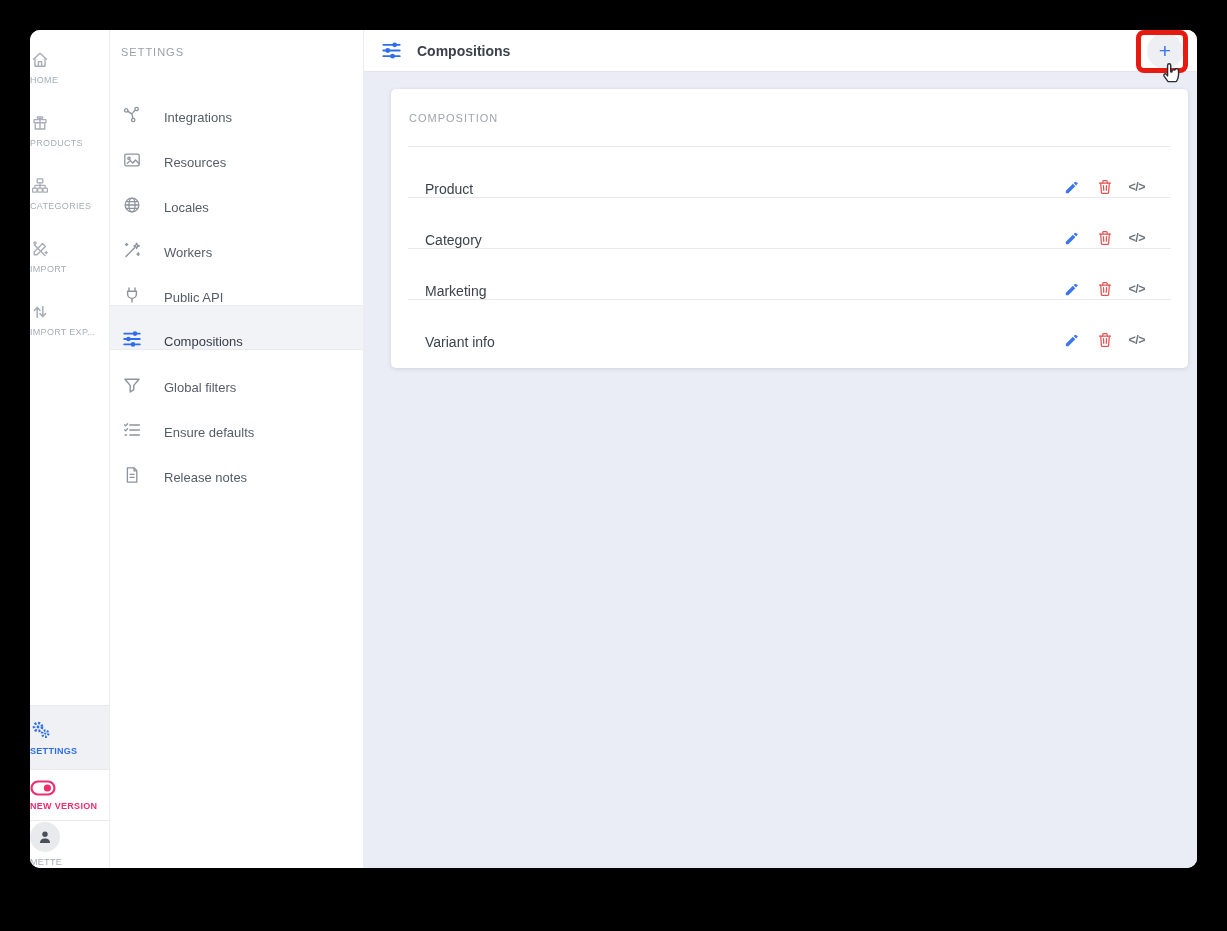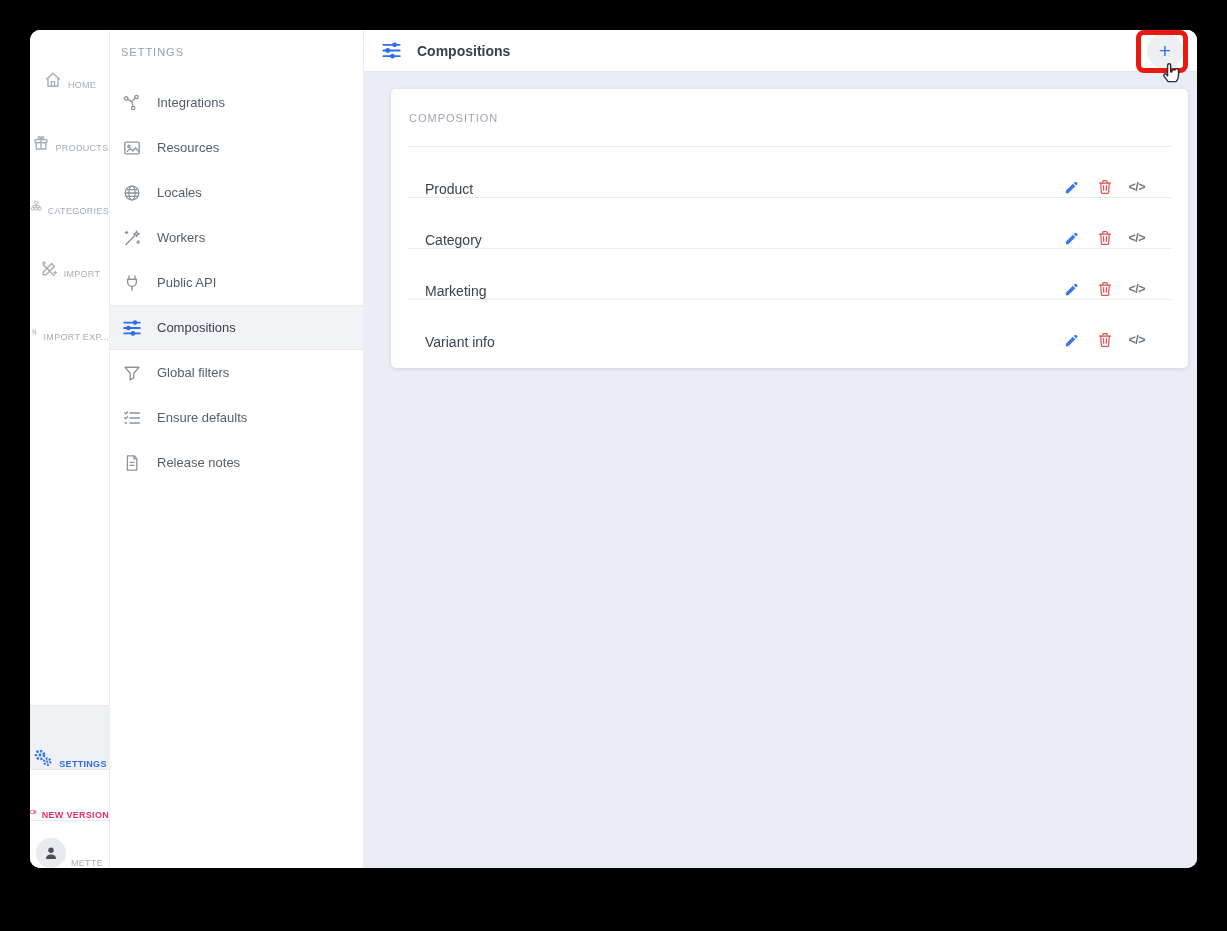--- a/index.html
+++ b/index.html
@@ -6,43 +6,43 @@
   html,body { width:1227px; height:931px; background:#000; overflow:hidden;
               font-family:"Liberation Sans", sans-serif; }
   .window { position:absolute; left:30px; top:30px; width:1167px; height:838px;
             background:#fff; border-radius:10px; overflow:hidden; display:flex;
             box-shadow:0 4px 30px rgba(0,0,0,0.6); }
 
   
   .rail { width:80px; background:#fff; border-right:1px solid #ebedf1;
           display:flex; flex-direction:column; flex-shrink:0; }
   .rail-top { flex:1; padding-top:14px; }
-  .rail-item { height:46px; margin-bottom:17px; display:flex; flex-direction:row;
-               align-items:flex-end; justify-content:center; gap:5px; cursor:pointer; }
+  .rail-item { height:46px; margin-bottom:17px; display:flex; flex-direction:column;
+               align-items:flex-start; justify-content:center; gap:5px; cursor:pointer; }
   .rail-label { font-size:9px; letter-spacing:0.3px; color:#a7adb6; white-space:nowrap; }
   .rail-icon { width:20px; height:20px; color:#a7adb6; }
   .rail-icon svg { width:100%; height:100%; display:block; }
   .rail-bottom .rail-item { margin-bottom:0; }
   .rb-settings { height:64px; background:#f0f1f4; border-top:1px solid #e7e9ed; }
   .rb-settings .rail-icon { width:22px; height:22px; color:#2e6ded; }
   .rb-settings .rail-label { color:#2e6ded; font-weight:bold; }
   .rb-newversion { height:51px; border-top:1px solid #e7e9ed; }
   .rb-newversion .rail-icon { width:26px; height:16px; color:#ee2d6c; }
   .rb-newversion .rail-label { color:#ee2d6c; font-weight:bold; }
   .rb-user { height:48px; border-top:1px solid #e7e9ed; }
   .avatar { width:30px; height:30px; border-radius:50%; background:#e9eaee;
             display:flex; align-items:center; justify-content:center; }
   .avatar svg { width:18px; height:18px; color:#4b5058; }
 
   
   .sidebar { width:254px; background:#fff; border-right:1px solid #ebedf1;
              flex-shrink:0; padding-top:16px; }
   .sidebar-header { font-size:11px; letter-spacing:1px; color:#9aa0a8;
                     padding-left:11px; margin-bottom:22px; }
-  .side-item { height:45px; display:flex; align-items:center; gap:15px;
+  .side-item { height:45px; display:flex; align-items:flex-end; gap:22px;
                padding-left:12px; cursor:pointer; font-size:13px; color:#565d68; }
   .side-icon { width:20px; height:20px; color:#8d939c; flex-shrink:0; }
   .side-icon svg { width:100%; height:100%; display:block; }
   .side-item.selected { background:#f2f3f6; border-top:1px solid #e9eaee;
                         border-bottom:1px solid #e9eaee; color:#39404a; font-weight:500; }
   .side-item.selected .side-icon { color:#2e6ded; }
 
   
   .main { flex:1; display:flex; flex-direction:column; background:#eaecf6; min-width:0; }
   .main-header { height:42px; background:#fff; border-bottom:1px solid #e4e6ec;

